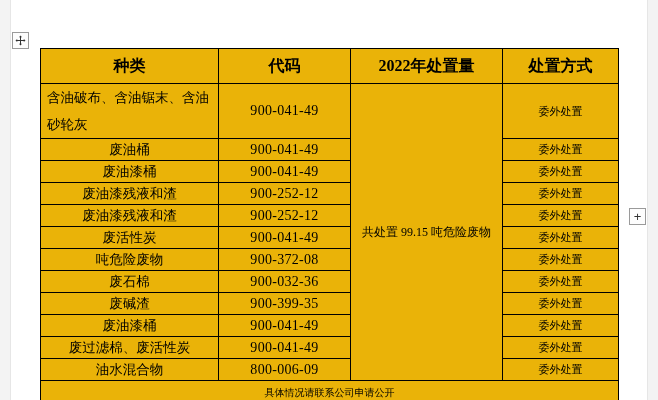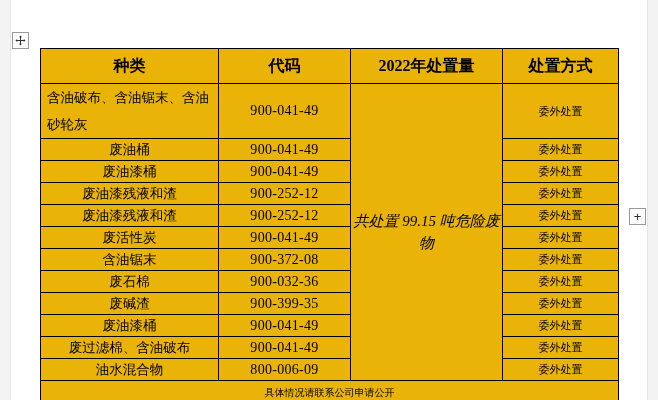--- a/index.html
+++ b/index.html
@@ -130,24 +130,23 @@
     line-height: 27px;
     text-align: left;
     padding-left: 6px;
   }
   td.code {
     font-family: "Liberation Serif", serif;
     font-size: 14px;
     letter-spacing: 0.3px;
   }
   td.amount {
-    font-size: 15px;
+    font-size: 12px;
     line-height: 22px;
     padding: 0 18px;
-    font-style: italic;
   }
   td.method {
     font-size: 11px;
   }
   td.footer-note {
     height: 24px;
     font-size: 10px;
     font-family: Liberation Mono, monospace;
   }
 </style>
@@ -209,41 +208,41 @@
         <td class="kind">废油漆残液和渣</td>
         <td class="code">900-252-12</td>
         <td class="method">委外处置</td>
       </tr>
       <tr>
         <td class="kind">废活性炭</td>
         <td class="code">900-041-49</td>
         <td class="method">委外处置</td>
       </tr>
       <tr>
-        <td class="kind">含油锯末</td>
+        <td class="kind">吨危险废物</td>
         <td class="code">900-372-08</td>
         <td class="method">委外处置</td>
       </tr>
       <tr>
         <td class="kind">废石棉</td>
         <td class="code">900-032-36</td>
         <td class="method">委外处置</td>
       </tr>
       <tr>
         <td class="kind">废碱渣</td>
         <td class="code">900-399-35</td>
         <td class="method">委外处置</td>
       </tr>
       <tr>
         <td class="kind">废油漆桶</td>
         <td class="code">900-041-49</td>
         <td class="method">委外处置</td>
       </tr>
       <tr>
-        <td class="kind">废过滤棉、含油破布</td>
+        <td class="kind">废过滤棉、废活性炭</td>
         <td class="code">900-041-49</td>
         <td class="method">委外处置</td>
       </tr>
       <tr>
         <td class="kind">油水混合物</td>
         <td class="code">800-006-09</td>
         <td class="method">委外处置</td>
       </tr>
       <tr>
         <td class="footer-note" colspan="4">具体情况请联系公司申请公开</td>

